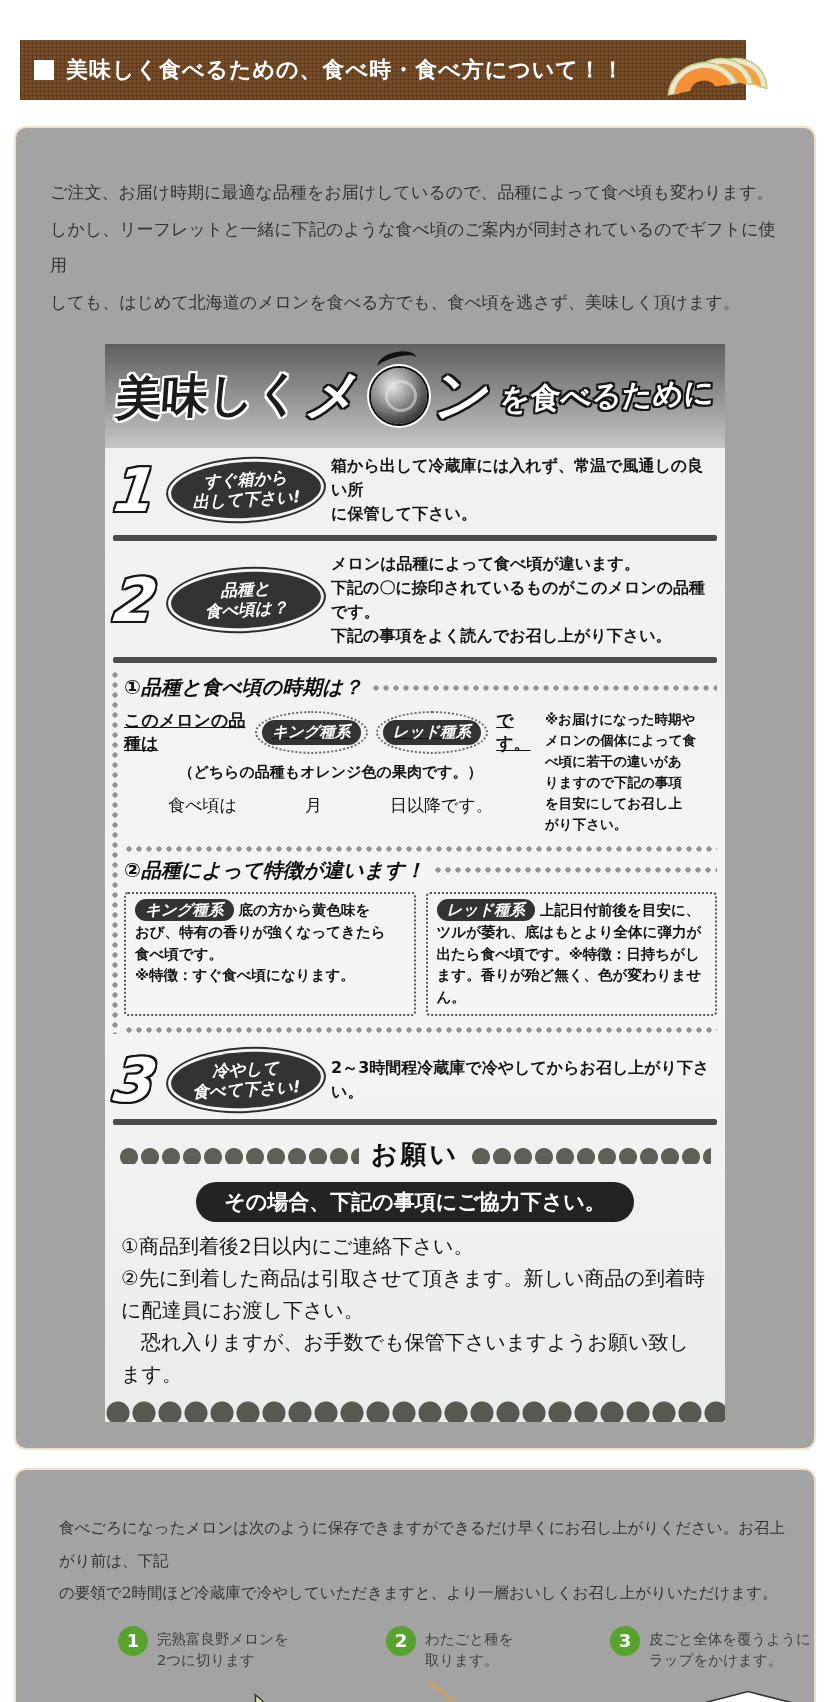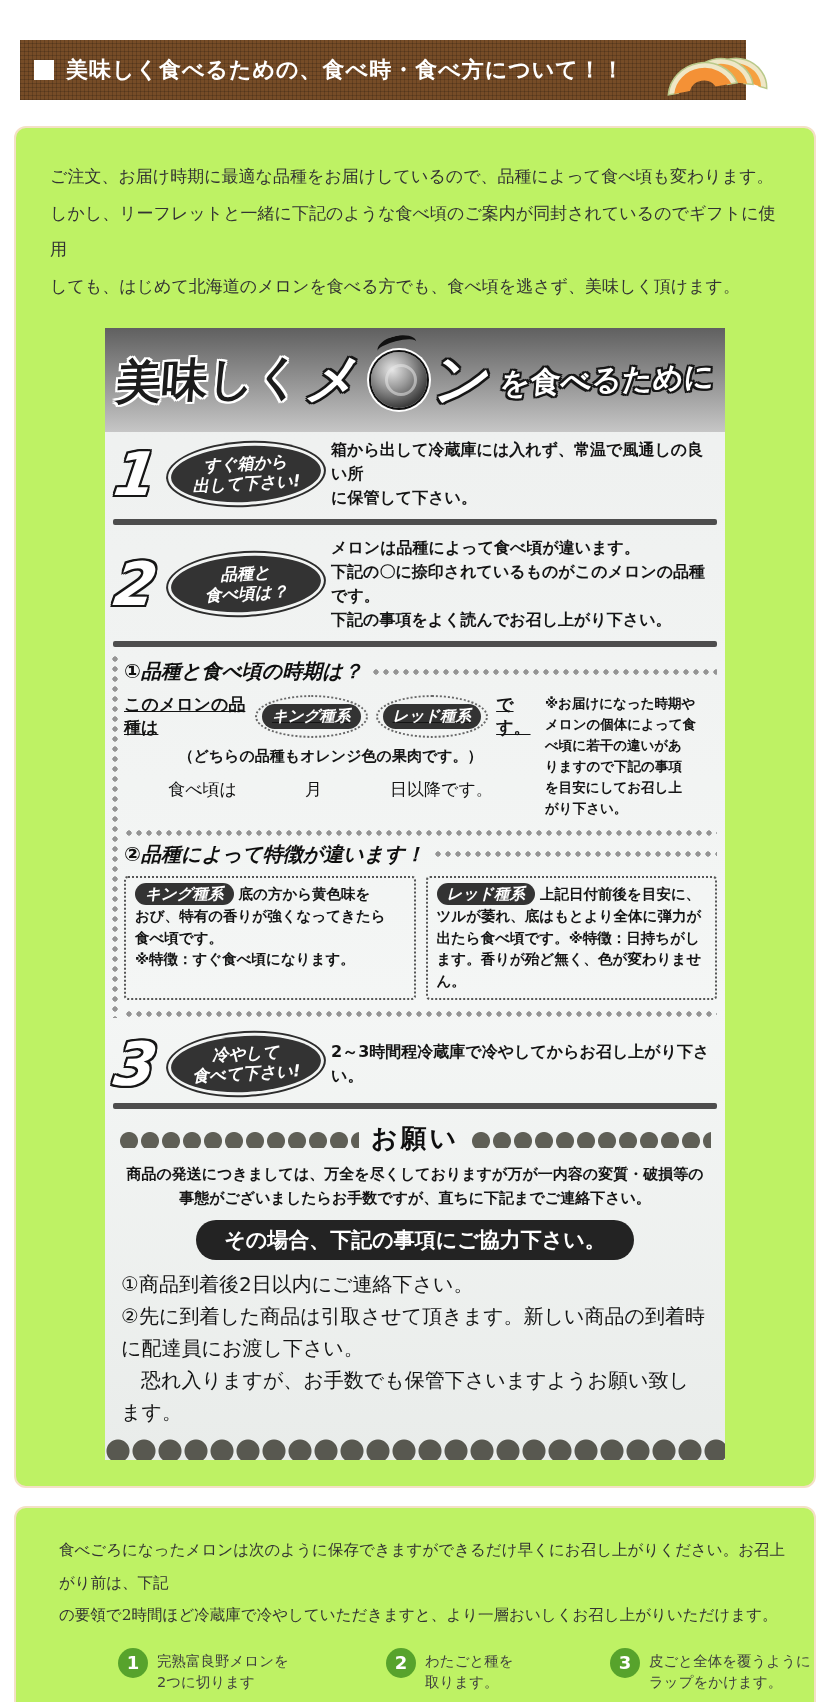--- a/index.html
+++ b/index.html
@@ -14,21 +14,21 @@
       repeating-linear-gradient(0deg, rgba(0,0,0,.16) 0 1px, transparent 1px 4px),
       repeating-linear-gradient(90deg, rgba(0,0,0,.16) 0 1px, transparent 1px 4px),
       #764c27;
     display: flex; align-items: center; gap: 12px; padding: 0 14px;
   }
   .hdr-sq { width: 20px; height: 20px; background: #fff; flex: none; }
   .hdr-title { color: #fff; font-size: 22px; font-weight: bold; letter-spacing: 1px; white-space: nowrap; }
   .hdr-melon { position: absolute; right: -38px; top: -14px; width: 128px; height: 78px; }
 
   
-  .card { margin: 26px 14px 0 14px; border: 2px solid #f4e0c6; border-radius: 12px; background: #bef264; padding: 20px 20px 26px 20px; }
+  .card { margin: 26px 14px 0 14px; border: 2px solid #f4e0c6; border-radius: 12px; background: #a3a3a3; padding: 36px 20px 26px 20px; }
   .intro-text { font-family: "DejaVu Serif", serif; font-size: 17px; line-height: 2.15; color: #333; margin: 10px 14px 24px 14px; white-space: pre-line; }
 
   
   .leaflet { width: 620px; margin: 0 auto; background: linear-gradient(180deg,#eef0ef 0%, #f4f6f5 60%, #e9ecea 100%); padding-bottom: 0; color: #141414; }
   .lf-title { height: 104px; background: linear-gradient(180deg,#606060 0%,#8d8d8d 45%,#c6c6c6 100%); display: flex; align-items: center; justify-content: center; gap: 4px; overflow: hidden; }
   .stroke-w { text-shadow: -2px -2px 0 #fff, 2px -2px 0 #fff, -2px 2px 0 #fff, 2px 2px 0 #fff, -2px 0 0 #fff, 2px 0 0 #fff, 0 -2px 0 #fff, 0 2px 0 #fff; }
   .stroke-b { text-shadow: -2px -2px 0 #161616, 2px -2px 0 #161616, -2px 2px 0 #161616, 2px 2px 0 #161616, -2px 0 0 #161616, 2px 0 0 #161616, 0 -2px 0 #161616, 0 2px 0 #161616; }
   .lt1 { font-size: 46px; font-weight: 900; color: #1b1b1b; transform: skewX(-6deg) rotate(-2deg); }
   .lt2 { font-size: 56px; font-weight: 900; color: #fff; transform: skewX(-8deg); }
   .lt3 { font-size: 30px; font-weight: 900; color: #fff; transform: skewX(-6deg) rotate(-2deg); margin-left: 4px; }
@@ -218,22 +218,20 @@
 食べて下さい!</span>
         <p class="lf-text">2～3時間程冷蔵庫で冷やしてからお召し上がり下さい。</p>
       </div>
       <div class="lf-bar"></div>
 
       <div class="onegai-head">
         <span class="melon-strip"></span>
         <span class="onegai-title">お願い</span>
         <span class="melon-strip"></span>
       </div>
-      <p class="onegai-text">商品の発送につきましては、万全を尽くしておりますが万が一内容の変質・破損等の
-事態がございましたらお手数ですが、直ちに下記までご連絡下さい。</p>
       <div class="black-bar">その場合、下記の事項にご協力下さい。</div>
       <p class="onegai-items">①商品到着後2日以内にご連絡下さい。
 ②先に到着した商品は引取させて頂きます。新しい商品の到着時に配達員にお渡し下さい。
 　恐れ入りますが、お手数でも保管下さいますようお願い致します。</p>
       <div class="melon-strip-bottom"></div>
     </div>
   </section>
 
   <section class="card" style="margin-top:18px; min-height:474px;">
     <p class="howto-intro">食べごろになったメロンは次のように保存できますができるだけ早くにお召し上がりください。お召上がり前は、下記

